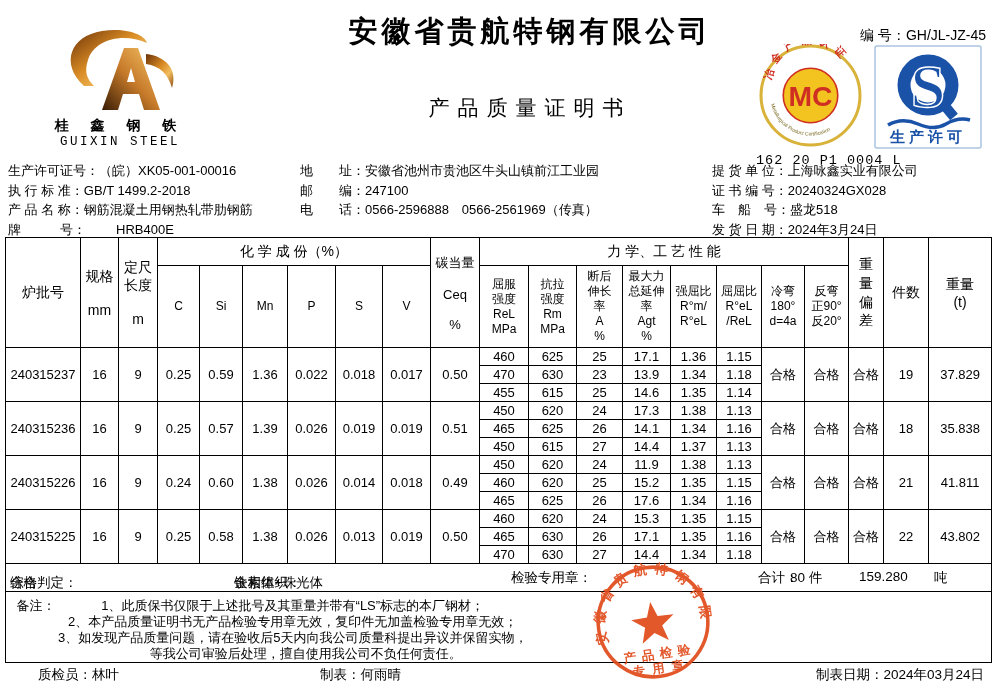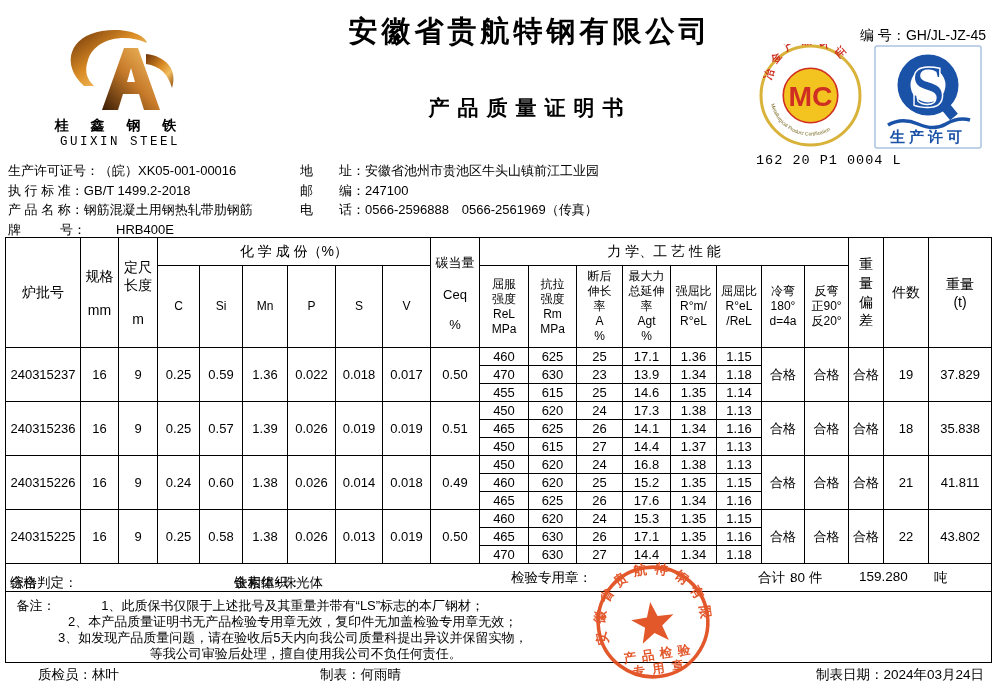--- a/index.html
+++ b/index.html
@@ -4,21 +4,21 @@
 <style>
   * { margin:0; padding:0; box-sizing:border-box; }
   html,body { background:#fff; }
   body { width:996px; height:694px; font-family:"Liberation Sans", sans-serif; color:#000; position:relative; }
   #page { position:relative; width:996px; height:694px; background:#fff; overflow:hidden; }
 
   
   .company-title { position:absolute; top:12px; left:210px; width:640px; text-align:center;
     font-family:"Liberation Serif", serif; font-size:29px; font-weight:700; letter-spacing:4px; }
   .doc-title { position:absolute; top:94px; left:210px; width:640px; text-align:center;
-    font-family:"Liberation Serif", serif; font-size:21px; letter-spacing:8px;font-weight:bold; }
+    font-family:"Liberation Serif", serif; font-size:21px; letter-spacing:8px; }
   .serial { position:absolute; top:27px; right:10px; font-size:14px; }
 
   .logo-wrap { position:absolute; left:40px; top:26px; width:160px; text-align:center; }
   .logo-cn { font-size:14px; font-weight:700; letter-spacing:9px; margin-top:1px; }
   .logo-en { font-size:12.5px; letter-spacing:2.5px; font-family:"Liberation Mono", monospace; }
 
   .mc-wrap { position:absolute; left:756px; top:44px; width:108px; text-align:center; }
   .mc-code { font-size:13.5px; font-family:"Liberation Mono", monospace; white-space:nowrap; margin-top:2px; letter-spacing:1px; }
   .qs-wrap { position:absolute; left:874px; top:45px; }
 
@@ -123,20 +123,26 @@
   <div class="info info-left">
     <div><span>生产许可证号：</span><span>（皖）XK05-001-00016</span></div>
     <div><span>执 行 标 准：</span><span>GB/T 1499.2-2018</span></div>
     <div><span>产 品 名 称：</span><span>钢筋混凝土用钢热轧带肋钢筋</span></div>
     <div><span>牌　　　号：</span><span class="brand-val">HRB400E</span></div>
   </div>
   <div class="info info-mid">
     <div><span>地　　址：</span><span>安徽省池州市贵池区牛头山镇前江工业园</span></div>
     <div><span>邮　　编：</span><span>247100</span></div>
     <div><span>电　　话：</span><span>0566-2596888　0566-2561969（传真）</span></div>
+  </div>
+  <div class="info info-right">
+    <div><span>提 货 单 位：</span><span>上海咏鑫实业有限公司</span></div>
+    <div><span>证 书 编 号：</span><span>20240324GX028</span></div>
+    <div><span>车　船　号：</span><span>盛龙518</span></div>
+    <div><span>发 货 日 期：</span><span>2024年3月24日</span></div>
   </div>
 
   <table id="cert-table">
     <colgroup>
       <col style="width:75px">
         <col style="width:38px">
         <col style="width:39px">
       <col style="width:42px">
         <col style="width:43px">
         <col style="width:45px">
@@ -313,21 +319,21 @@
         <td class="sp" rowspan="3">0.24</td>
         <td class="sp" rowspan="3">0.60</td>
         <td class="sp" rowspan="3">1.38</td>
         <td class="sp" rowspan="3">0.026</td>
         <td class="sp" rowspan="3">0.014</td>
         <td class="sp" rowspan="3">0.018</td>
         <td class="sp" rowspan="3">0.49</td>
         <td class="mv">450</td>
         <td class="mv">620</td>
         <td class="mv">24</td>
-        <td class="mv">16.8</td>
+        <td class="mv">11.9</td>
         <td class="mv">1.38</td>
         <td class="mv">1.13</td>
         <td class="sp" rowspan="3">合格</td>
         <td class="sp" rowspan="3">合格</td>
         <td class="sp" rowspan="3">合格</td>
         <td class="sp" rowspan="3">21</td>
         <td class="sp" rowspan="3">41.811</td>
       </tr>
       <tr class="mech-row">
         <td class="mv">460</td>

